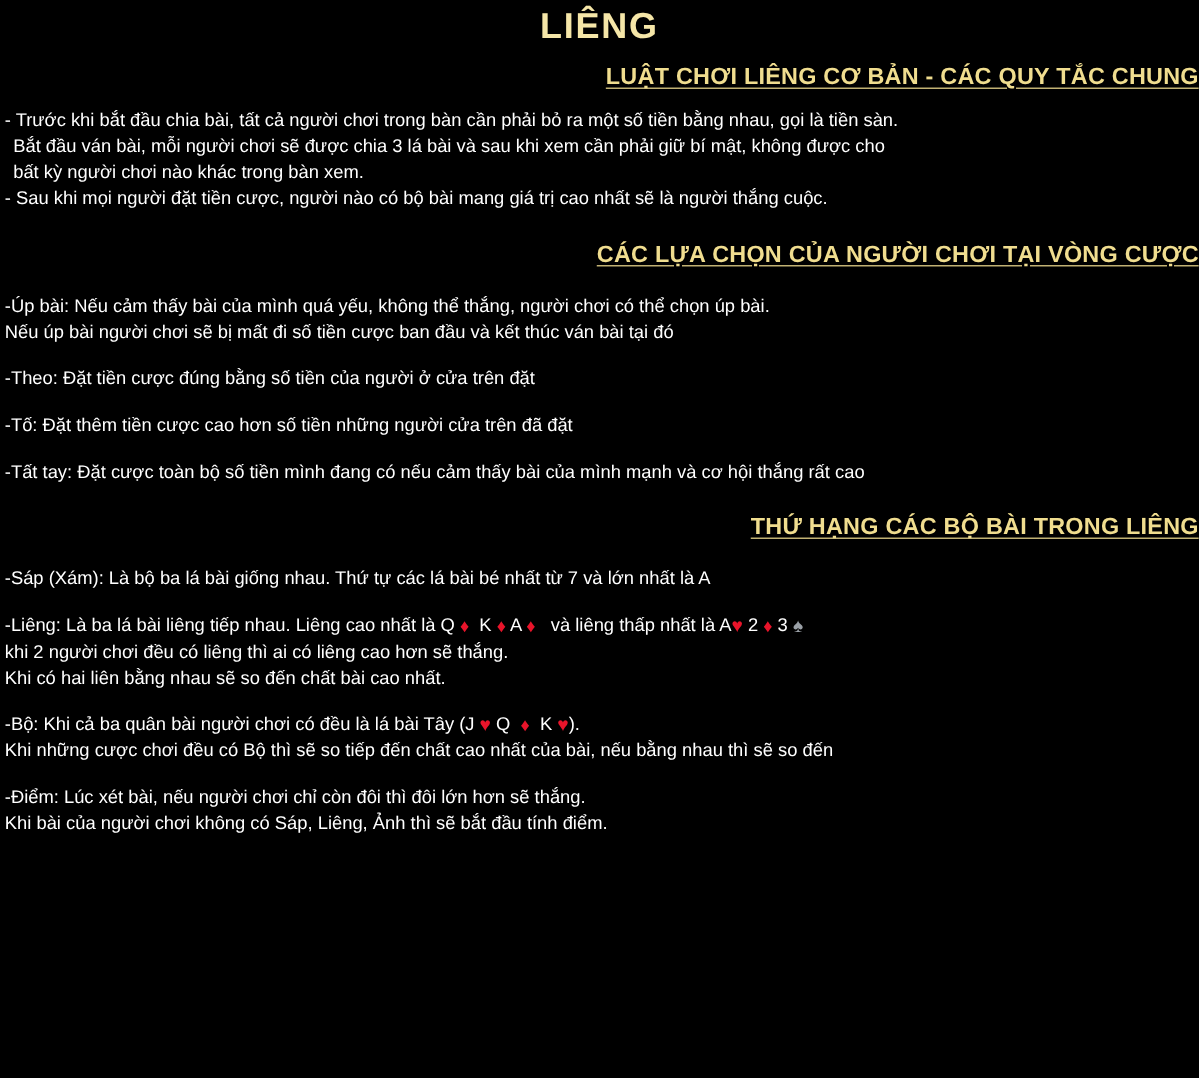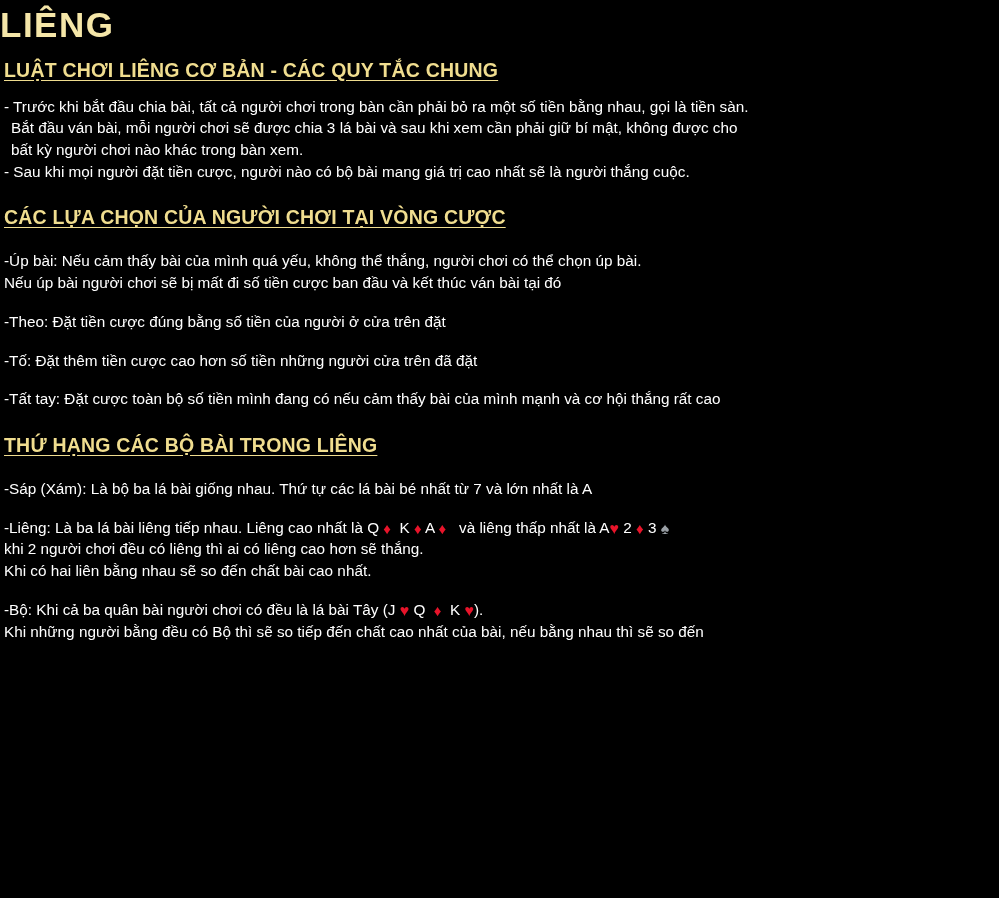--- a/index.html
+++ b/index.html
@@ -16,36 +16,37 @@
     position: relative;
     overflow: hidden;
   }
   .page {
     width: 999px;
     min-height: 898px;
     padding: 0;
     position: relative;
   }
   .main-title {
-    text-align: left;
+    text-align: center;
     color: #f5e6a8;
-    font-size: 35px;
+    font-size: 30px;
     font-weight: bold;
     letter-spacing: 1.5px;
     margin: 6px 0 14px 0;
     line-height: 1.1;
   }
   .section-head {
     color: #f0dd8f;
     font-size: 19.5px;
     font-weight: bold;
     text-decoration: underline;
     text-underline-offset: 3px;
     letter-spacing: 0.2px;
     margin: 0 0 4px 4px;
+    text-align: right;
   }
   .block {
     margin: 0 0 0 4px;
   }
   .line {
     color: #ffffff;
     font-size: 15.3px;
     font-weight: normal;
     line-height: 1.42;
     white-space: nowrap;
@@ -143,20 +144,24 @@
 
     <div class="block">
       <div class="line">
         <span>-Bộ: Khi cả ba quân bài người chơi có đều là lá bài Tây (J</span>
         <span class="suit red">♥</span>
         <span>Q</span>
         &nbsp;<span class="suit dia">♦</span>
         &nbsp;<span>K</span>
         <span class="suit red">♥</span><span>).</span>
       </div>
-      <div class="line">Khi những người bằng đều có Bộ thì sẽ so tiếp đến chất cao nhất của bài, nếu bằng nhau thì sẽ so đến</div>
+      <div class="line">Khi những cược chơi đều có Bộ thì sẽ so tiếp đến chất cao nhất của bài, nếu bằng nhau thì sẽ so đến</div>
     </div>
 
     <div class="gap-m"></div>
 
+    <div class="block">
+      <div class="line">-Điểm: Lúc xét bài, nếu người chơi chỉ còn đôi thì đôi lớn hơn sẽ thắng.</div>
+      <div class="line">Khi bài của người chơi không có Sáp, Liêng, Ảnh thì sẽ bắt đầu tính điểm.</div>
+    </div>
   </div>
 
 </div>
 
 </body></html>

